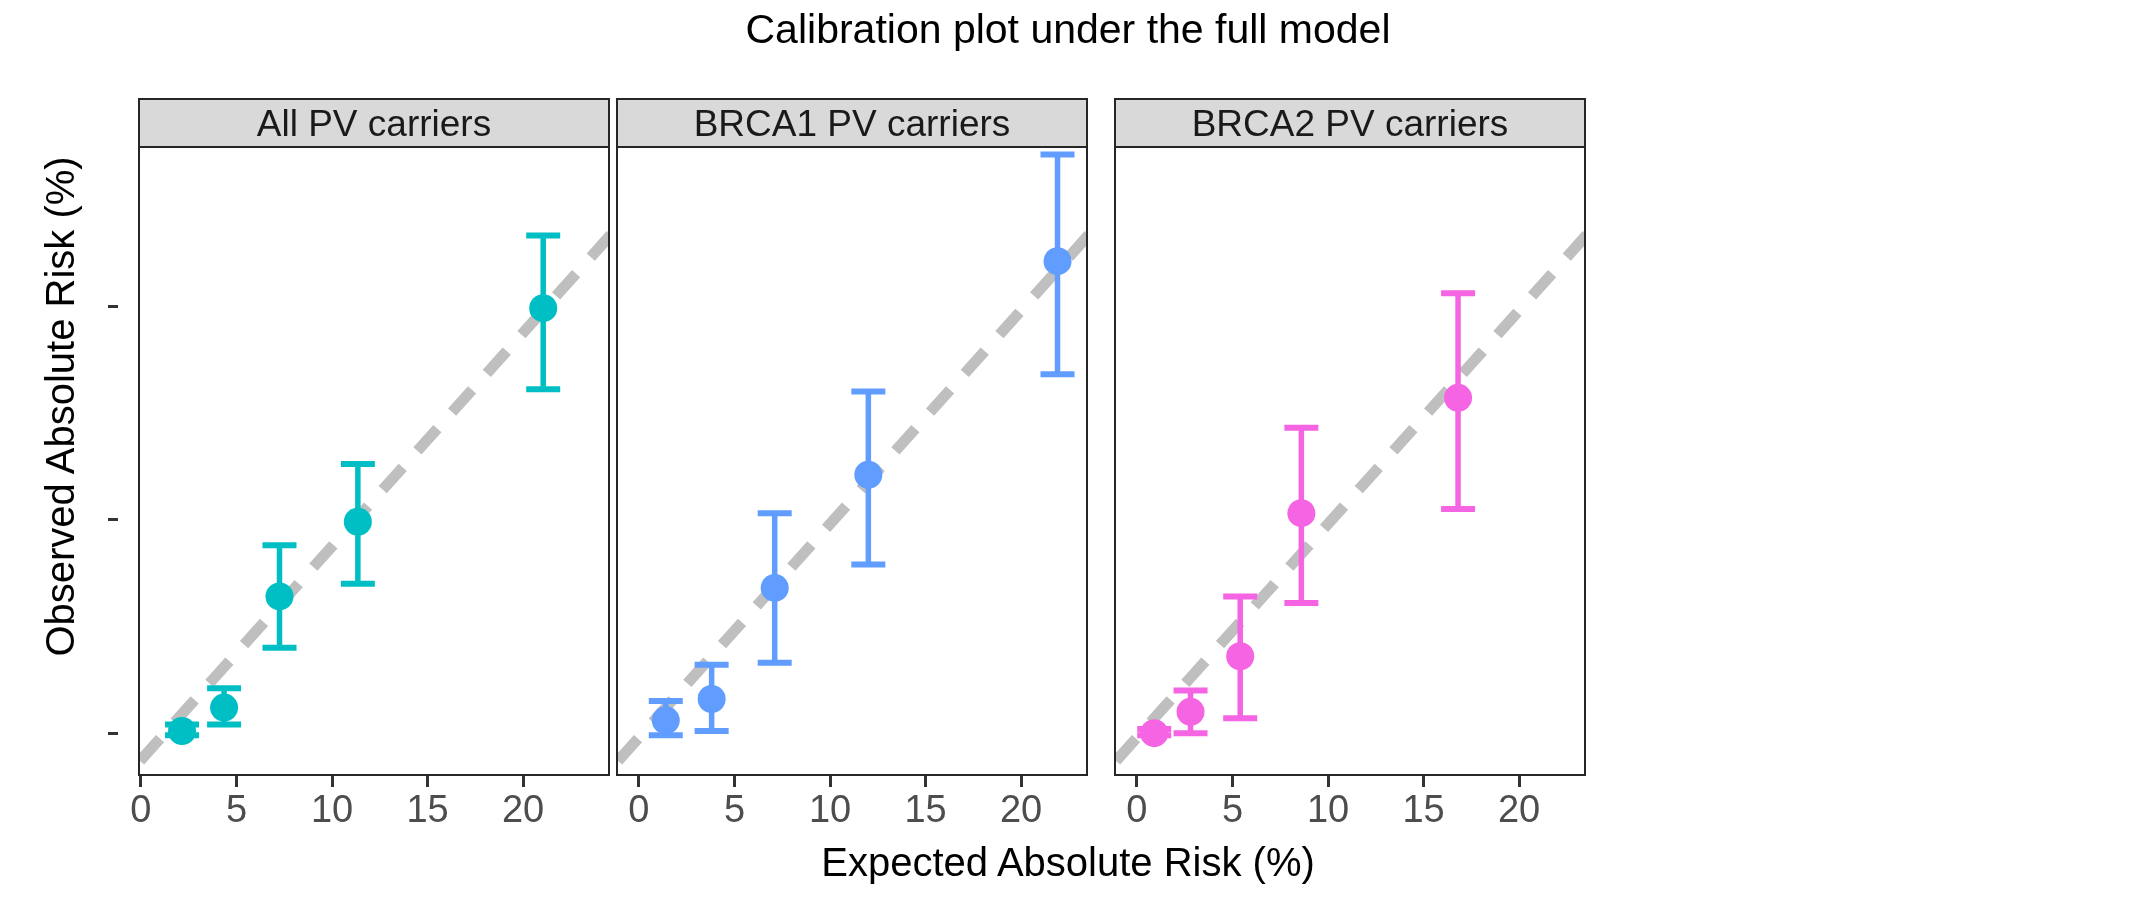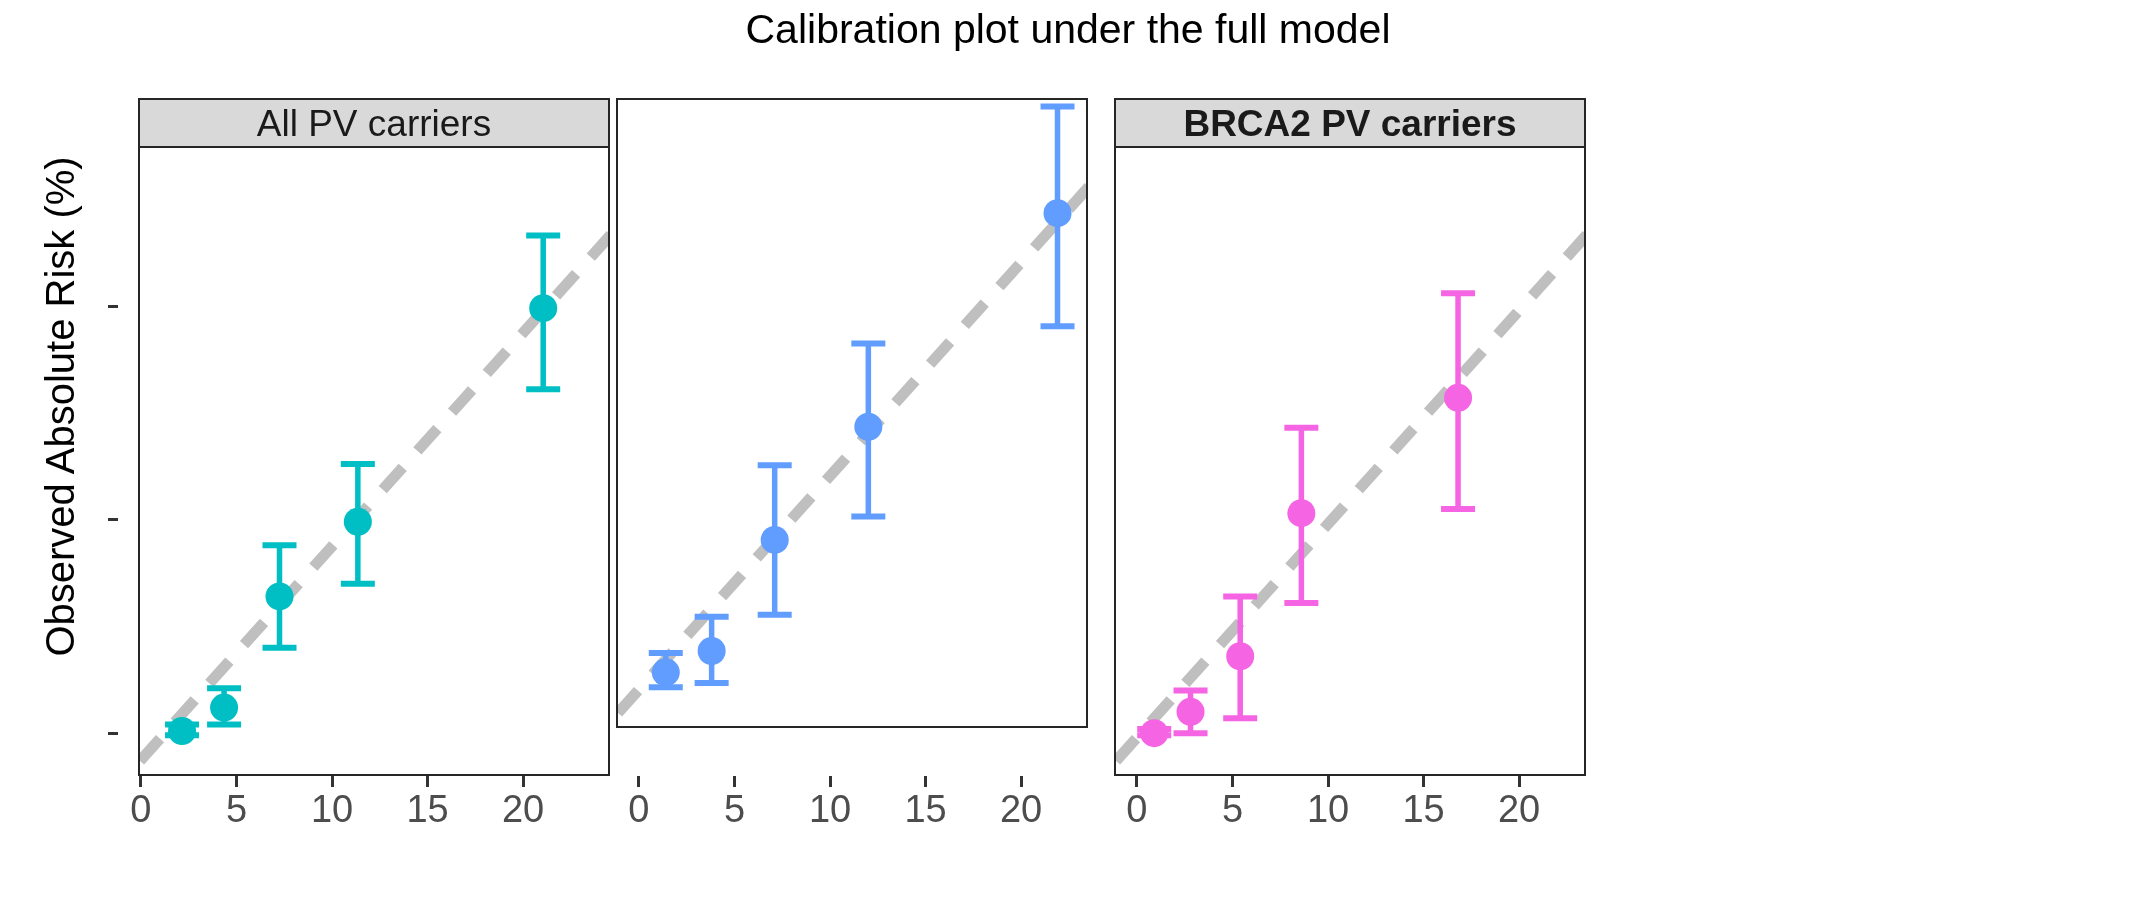--- a/index.html
+++ b/index.html
@@ -51,20 +51,21 @@
   }
 </style>
 </head>
 <body>
 
 <div id="root">
 
   <div class="plot-title">Calibration plot under the full model</div>
 
   <div class="ylab">Observed Absolute Risk (%)</div>
+  <div class="xlab">Expected Absolute Risk (%)</div>
 
   <div id="yaxis">
       <div class="ytick-mark" style="left: 108px; top: 731.788px;"></div>
       <div class="ytick-label" style="right: 2036px; top: 713.288px;">0</div>
       <div class="ytick-mark" style="left: 108px; top: 518.229px;"></div>
       <div class="ytick-label" style="right: 2036px; top: 499.729px;">10</div>
       <div class="ytick-mark" style="left: 108px; top: 304.669px;"></div>
       <div class="ytick-label" style="right: 2036px; top: 286.169px;">20</div>
     </div>
   <div id="panels">
@@ -102,20 +103,23 @@
             <g>
               <line x1="403.2064777327935" x2="403.2064777327935" y1="241.3220338983051" y2="87.5593220338983" stroke="#00BFC4" stroke-width="5.5"></line>
               <line x1="386.2064777327935" x2="420.2064777327935" y1="87.5593220338983" y2="87.5593220338983" stroke="#00BFC4" stroke-width="6"></line>
               <line x1="386.2064777327935" x2="420.2064777327935" y1="241.3220338983051" y2="241.3220338983051" stroke="#00BFC4" stroke-width="6"></line>
               <circle cx="403.2064777327935" cy="160.16949152542372" r="14" fill="#00BFC4"></circle>
             </g>
           </svg>
         </div>
       </div>
       <div class="panel" style="left: 616px; width: 472px;">
+        <div class="strip">
+          <span class="strip-label">BRCA1 PV carriers</span>
+        </div>
         <div class="panel-area" style="width: 472px; height: 630px;">
           <svg width="472" height="630">
             <line x1="0" y1="612.9152542372881" x2="472" y2="85.42372881355925" stroke="#BFBFBF" stroke-width="11" stroke-dasharray="30 22" stroke-linecap="butt"></line>
             <g>
               <line x1="47.77327935222672" x2="47.77327935222672" y1="587.2881355932203" y2="553.1186440677966" stroke="#619CFF" stroke-width="5.5"></line>
               <line x1="30.773279352226723" x2="64.77327935222672" y1="553.1186440677966" y2="553.1186440677966" stroke="#619CFF" stroke-width="6"></line>
               <line x1="30.773279352226723" x2="64.77327935222672" y1="587.2881355932203" y2="587.2881355932203" stroke="#619CFF" stroke-width="6"></line>
               <circle cx="47.77327935222672" cy="572.3389830508474" r="14" fill="#619CFF"></circle>
             </g>
             <g>
@@ -138,21 +142,21 @@
             </g>
             <g>
               <line x1="439.51417004048585" x2="439.51417004048585" y1="226.37288135593218" y2="6.406779661017026" stroke="#619CFF" stroke-width="5.5"></line>
               <line x1="422.51417004048585" x2="456.51417004048585" y1="6.406779661017026" y2="6.406779661017026" stroke="#619CFF" stroke-width="6"></line>
               <line x1="422.51417004048585" x2="456.51417004048585" y1="226.37288135593218" y2="226.37288135593218" stroke="#619CFF" stroke-width="6"></line>
               <circle cx="439.51417004048585" cy="113.18644067796617" r="14" fill="#619CFF"></circle>
             </g>
           </svg>
         </div>
       </div>
-      <div class="panel" style="left: 1114px; width: 472px; font-weight: bold;">
+      <div class="panel" style="left: 1114px; width: 472px;">
         <div class="strip">
           <span class="strip-label">BRCA2 PV carriers</span>
         </div>
         <div class="panel-area" style="width: 472px; height: 630px;">
           <svg width="472" height="630">
             <line x1="0" y1="612.9152542372881" x2="472" y2="85.42372881355925" stroke="#BFBFBF" stroke-width="11" stroke-dasharray="30 22" stroke-linecap="butt"></line>
             <g>
               <line x1="38.21862348178138" x2="38.21862348178138" y1="587.2881355932203" y2="580.8813559322034" stroke="#F564E3" stroke-width="5.5"></line>
               <line x1="21.21862348178138" x2="55.21862348178138" y1="580.8813559322034" y2="580.8813559322034" stroke="#F564E3" stroke-width="6"></line>
               <line x1="21.21862348178138" x2="55.21862348178138" y1="587.2881355932203" y2="587.2881355932203" stroke="#F564E3" stroke-width="6"></line>

